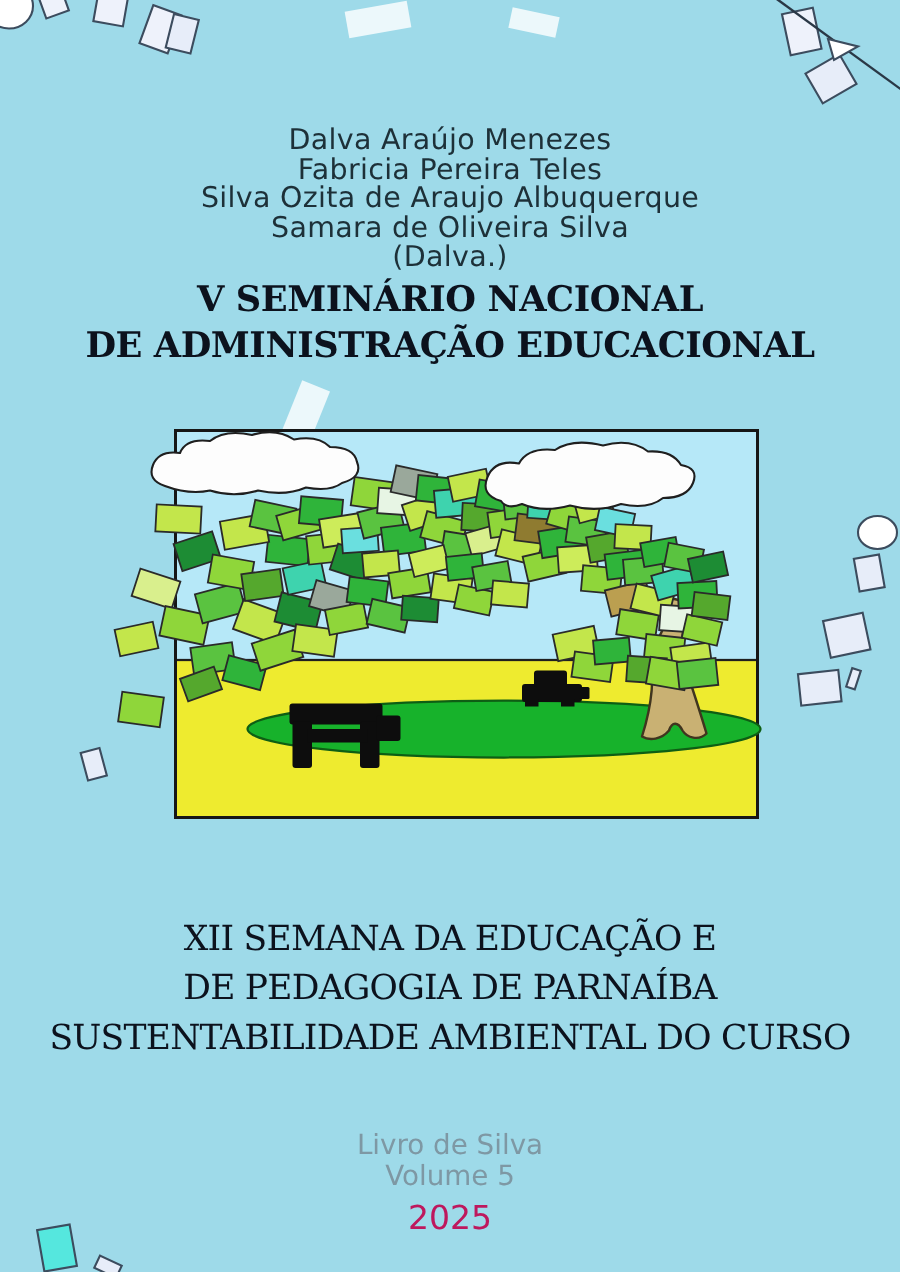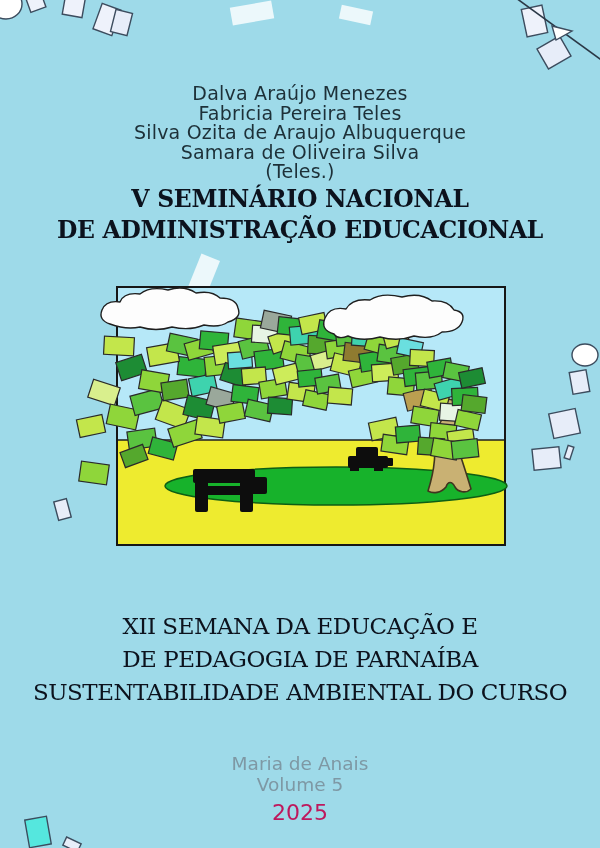--- a/index.html
+++ b/index.html
@@ -197,33 +197,33 @@
                Q 432 340 414 336 Q 398 342 380 337 Q 362 342 348 336
                Q 338 340 334 334 Z" fill="#fdfdfd" stroke="#1f1f1f"></path>
     </g>
   </svg>
 
   <div class="textblock authors" style="color: rgb(29, 48, 56);">
     <div>Dalva Araújo Menezes</div>
     <div>Fabricia Pereira Teles</div>
     <div>Silva Ozita de Araujo Albuquerque</div>
     <div>Samara de Oliveira Silva</div>
-    <div>(Teles.)</div>
+    <div>(Dalva.)</div>
   </div>
 
   <div class="textblock maintitle" style="color: rgb(12, 18, 29); text-align: center;">
     <div>V SEMINÁRIO NACIONAL</div>
     <div>DE ADMINISTRAÇÃO EDUCACIONAL</div>
   </div>
 
   <div class="textblock subtitle" style="color: rgb(12, 18, 29);">
     <div>XII SEMANA DA EDUCAÇÃO E</div>
     <div>DE PEDAGOGIA DE PARNAÍBA</div>
     <div>SUSTENTABILIDADE AMBIENTAL DO CURSO</div>
   </div>
 
   <div class="textblock footer" style="color: rgb(126, 152, 164);">
-    <div>Maria de Anais</div>
+    <div>Livro de Silva</div>
     <div>Volume 5</div>
   </div>
   <div class="textblock year" style="color: #be185d;">2025</div>
 
 </div>
 
 </body></html>

